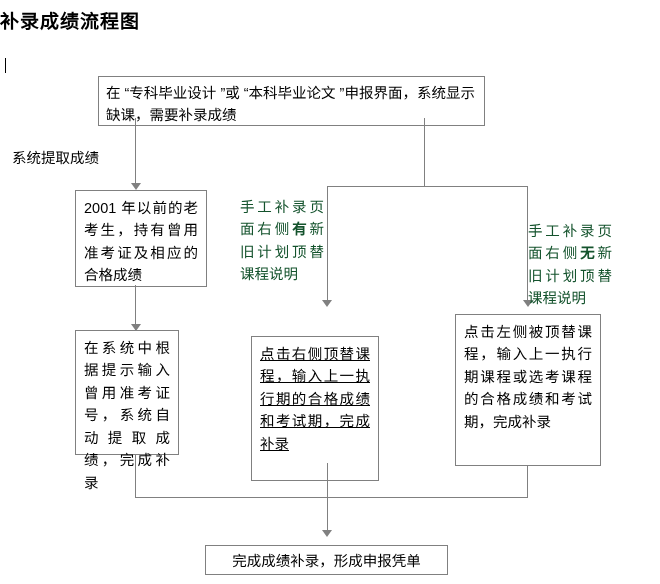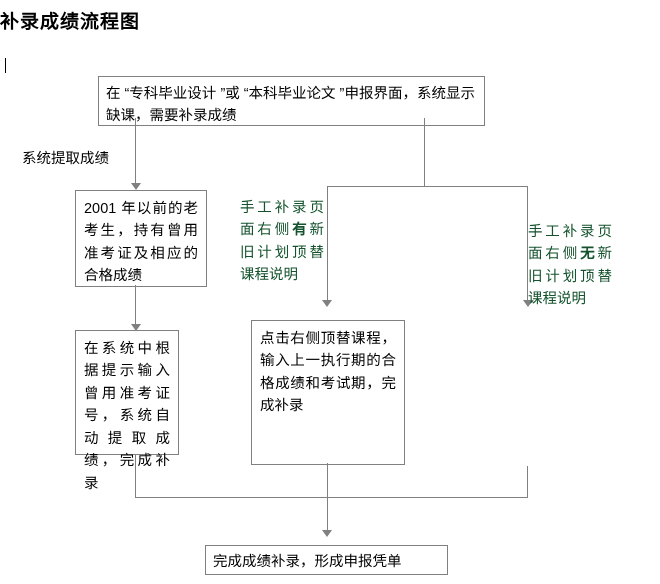--- a/index.html
+++ b/index.html
@@ -109,46 +109,49 @@
   <div class="line-v" style="left:135px; top:118px; height:70px;"></div>
   <div class="arrow" style="left:131px; top:183px;"></div>
 
   <div class="line-v" style="left:424px; top:118px; height:68px;"></div>
   <div class="line-h" style="left:327px; top:186px; width:201px;"></div>
   <div class="line-v" style="left:327px; top:186px; height:119px;"></div>
   <div class="arrow" style="left:322px; top:300px;"></div>
   <div class="line-v" style="left:527px; top:186px; height:119px;"></div>
   <div class="arrow" style="left:523px; top:300px;"></div>
 
-  <div class="edge-label" style="left:22px; top:146px;">系统提取成绩</div>
+  <div class="edge-label" style="left:12px; top:146px;">系统提取成绩</div>
 
   <div class="node col" style="left:75px; top:190px; width:132px; height:97px;">
     <span>2001 年以前的老考生，持有曾用准考证及相应的合格成绩</span>
   </div>
 
   <div class="freetext" style="left:240px; top:196px; width:84px;"><span>手工补录页面右侧</span><b>有</b><span>新旧计划顶替课程说明</span></div>
 
   <div class="freetext" style="left:528px; top:196px; width:84px;margin-top:24px;"><span>手工补录页面右侧</span><b>无</b><span>新旧计划顶替课程说明</span></div>
 
   <div class="line-v" style="left:135px; top:285px; height:45px;"></div>
   <div class="arrow" style="left:131px; top:324px;"></div>
 
   <div class="node col" style="left:75px; top:330px; width:104px; height:125px;">
     <span>在系统中根据提示输入曾用准考证号，系统自动提取成绩，完成补录</span>
   </div>
 
-  <div class="node col" style="left:251px; top:320px; width:154px; height:145px;">
+  <div class="node col" style="left:251px; top:336px; width:128px; height:145px;text-decoration:underline;">
     <span>点击右侧顶替课程，输入上一执行期的合格成绩和考试期，完成补录</span>
   </div>
 
+  <div class="node col" style="left:455px; top:314px; width:146px; height:152px;">
+    <span>点击左侧被顶替课程，输入上一执行期课程或选考课程的合格成绩和考试期，完成补录</span>
+  </div>
 
   <div class="line-v" style="left:135px; top:455px; height:43px;"></div>
   <div class="line-v" style="left:327px; top:463px; height:35px;"></div>
   <div class="line-v" style="left:527px; top:466px; height:32px;"></div>
   <div class="line-h" style="left:135px; top:497px; width:393px;"></div>
   <div class="line-v" style="left:327px; top:497px; height:38px;"></div>
   <div class="arrow" style="left:322px; top:530px;"></div>
 
-  <div class="node wide" style="left:205px; top:537px; width:243px; height:30px; padding-top:4px;">
+  <div class="node wide" style="left:205px; top:537px; width:243px; height:30px; text-align:center; padding-top:4px;">
     <span>完成成绩补录，形成申报凭单</span>
   </div>
 
 </div>
 
 </body></html>

